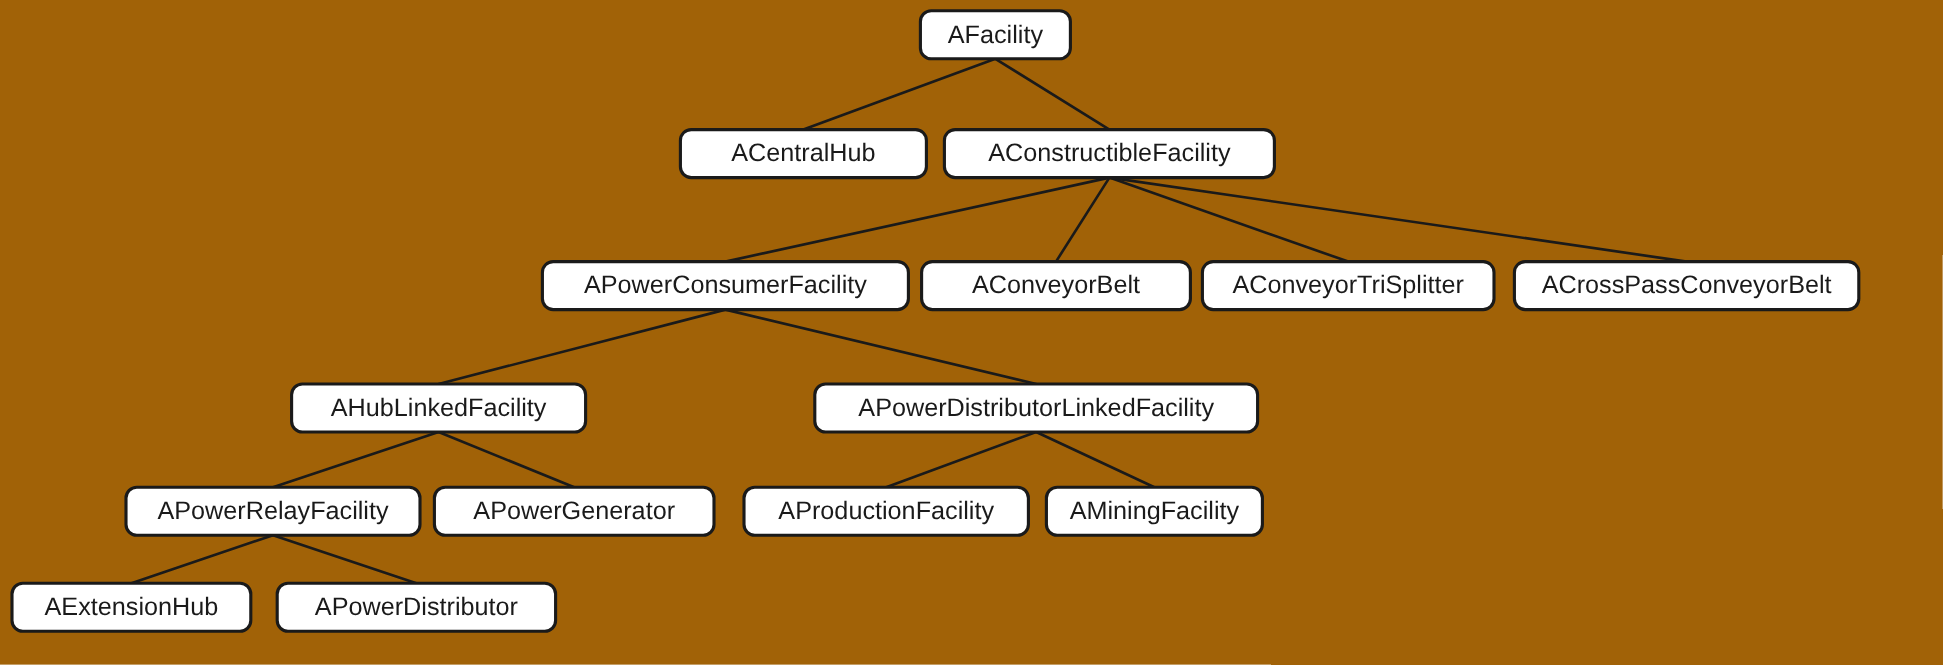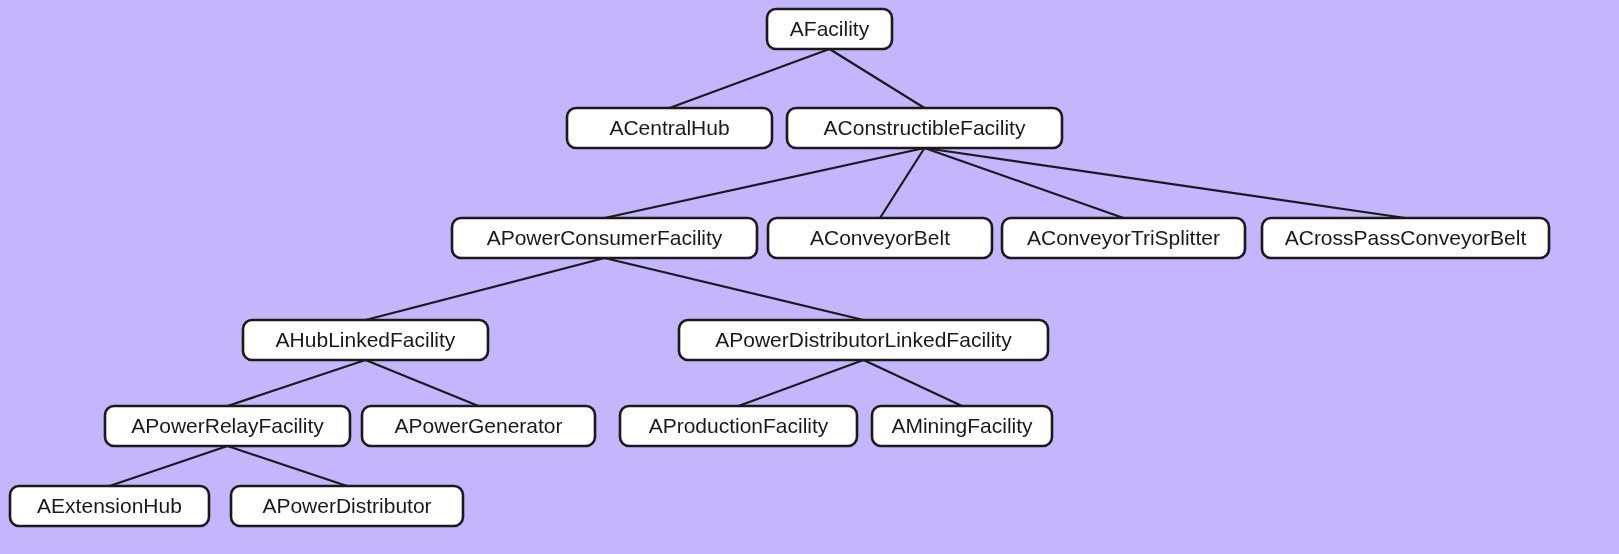--- a/index.html
+++ b/index.html
@@ -4,21 +4,21 @@
 <style>
   html, body {
     margin: 0;
     padding: 0;
     background: #ffffff;
   }
   #diagram-root {
     position: relative;
     width: 1619px;
     height: 554px;
-    background: #c4b5fd;
+    background: #a16207;
     font-family: "Liberation Sans", sans-serif;
     overflow: hidden;
   }
   svg#hierarchy-svg {
     display: block;
     width: 1619px;
     height: 554px;
   }
   .edge-line {
     stroke: #1a1a1a;

